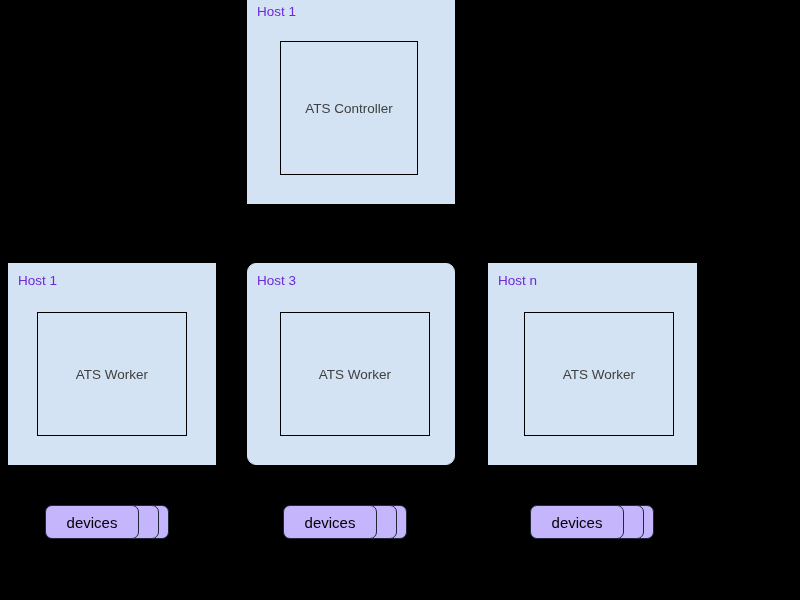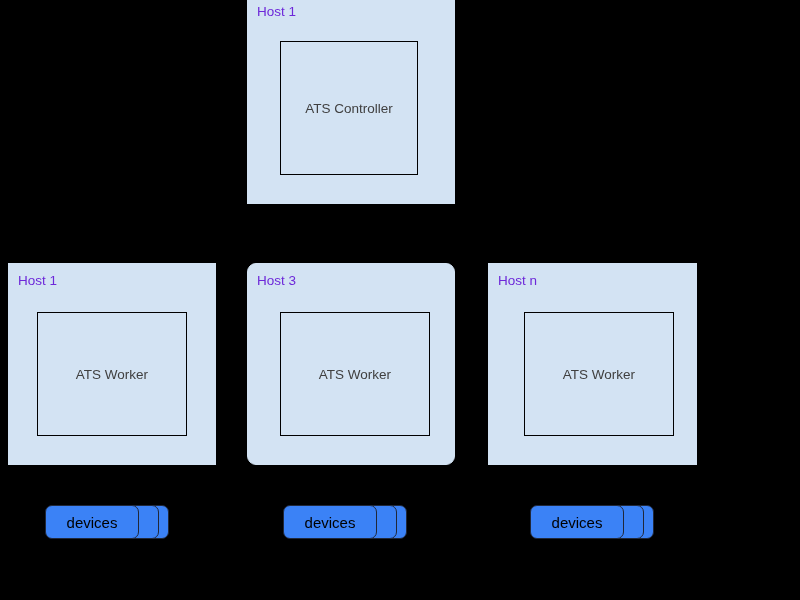--- a/index.html
+++ b/index.html
@@ -72,21 +72,21 @@
   }
 
   
   .devices-stack {
     position: absolute;
     width: 124px;
     height: 40px;
   }
   .devices-stack .sheet {
     position: absolute;
-    background: #3b82f6;
+    background: #c4b5fd;
     border: 1px solid #20283a;
     border-radius: 7px;
     box-sizing: border-box;
   }
   .devices-stack .sheet-back2 {
     left: 30px;
     top: 3px;
     width: 94px;
     height: 34px;
   }

